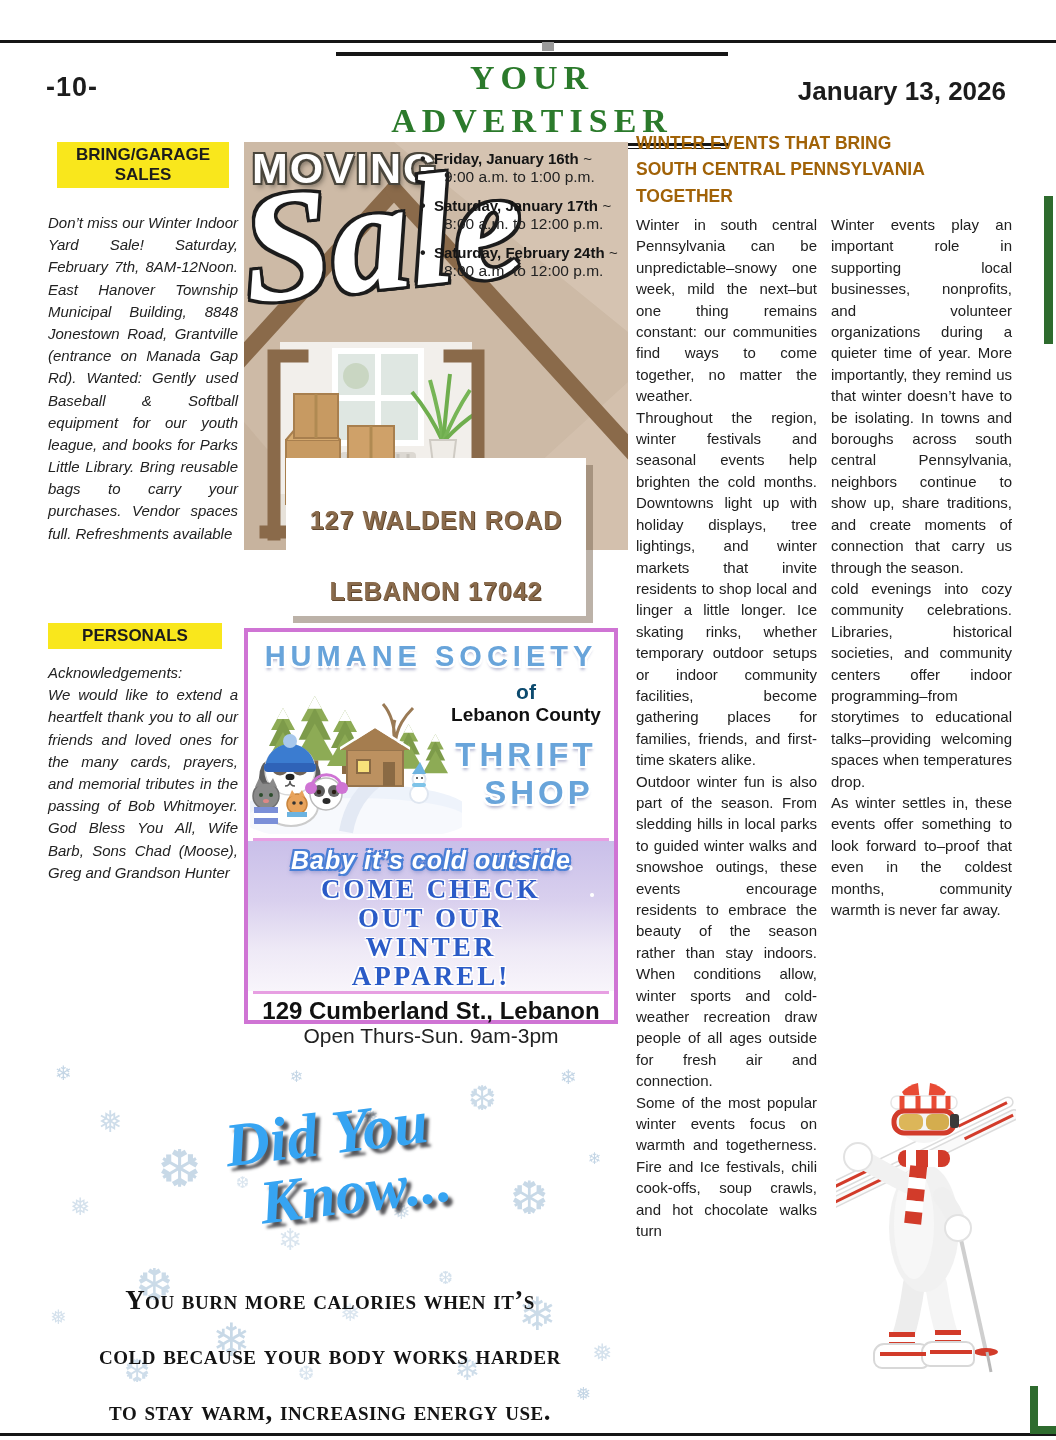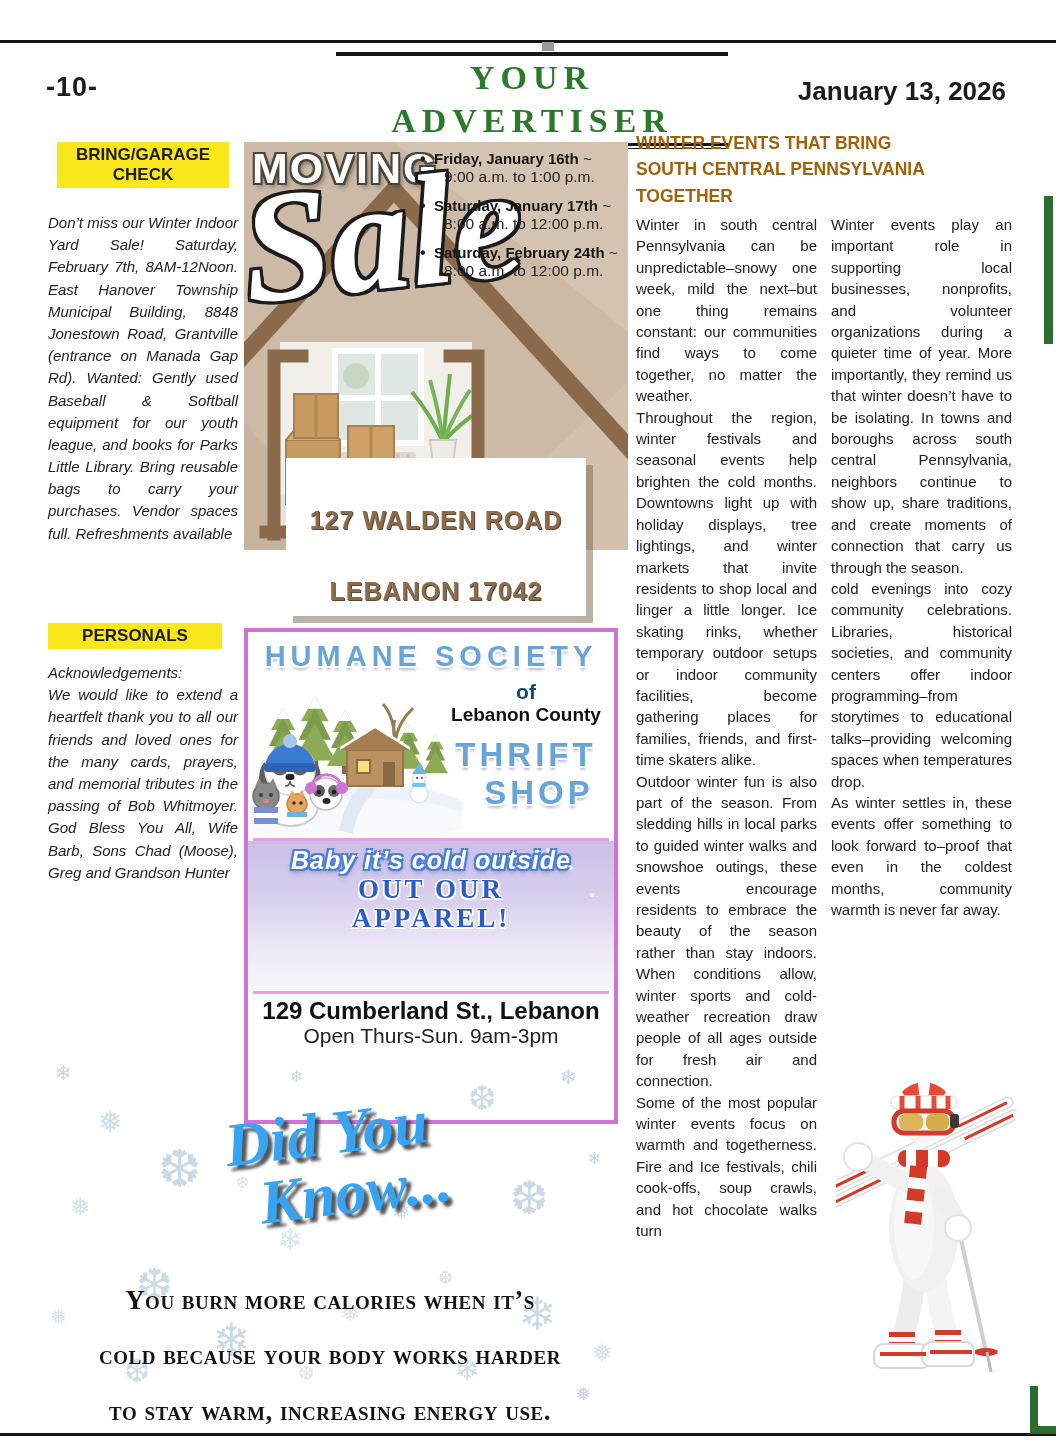--- a/index.html
+++ b/index.html
@@ -50,21 +50,21 @@
   .mv-dates li::before{content:"•";position:absolute;left:-14px;top:0;font-weight:700;color:#1c1c1c;}
   .mv-day{font-weight:800;font-size:15px;color:#141414;}
   .mv-tilde{font-weight:400;font-size:15px;}
   .mv-time{font-size:15.5px;color:#222;margin-left:10px;}
   .mv-address{position:absolute;left:42px;top:316px;width:300px;background:#fff;text-align:center;
         padding:7px 0 9px;box-shadow:7px 7px 0 rgba(122,102,82,.5);}
   .mv-addr-line{font-size:25px;font-weight:800;color:#8a6b4c;letter-spacing:1px;line-height:1.28;
         text-shadow:1px 1px 0 #5f452c;margin-top:39px;}
 
   
-  .thrift-ad{left:244px;top:628px;width:374px;height:496px;border:4px solid #cf74d4;background:#fff;box-sizing:border-box;}
+  .thrift-ad{left:244px;top:628px;width:374px;height:396px;border:4px solid #cf74d4;background:#fff;box-sizing:border-box;}
   .ts-top{position:relative;height:206px;}
   .ts-title{margin:0;padding-top:8px;text-align:center;font-size:29px;font-weight:800;color:#68a4da;letter-spacing:5px;
         text-shadow:-2px -2px 0 #fff,2px -2px 0 #fff,-2px 2px 0 #fff,2px 2px 0 #fff,0 4px 3px rgba(90,95,150,.45);}
   .ts-scene{position:absolute;left:2px;top:50px;}
   .ts-right{position:absolute;right:8px;top:48px;width:160px;text-align:center;}
   .ts-of{font-size:21px;font-weight:800;color:#0c4a6e;}
   .ts-county{font-size:19px;font-weight:800;color:#111;}
   .ts-thrift{margin-top:10px;}
   .ts-thrift,.ts-shop{font-size:33px;font-weight:800;color:#68a4da;letter-spacing:4px;line-height:1.15;
         text-shadow:-2px -2px 0 #fff,2px -2px 0 #fff,-2px 2px 0 #fff,2px 2px 0 #fff,0 4px 3px rgba(90,95,150,.45);}
@@ -143,21 +143,21 @@
   <div class="abs masthead">
     <div class="rule-top"></div>
     <div class="title">YOUR ADVERTISER</div>
     <div class="rule-b1"></div>
     <div class="rule-b2"></div>
   </div>
   <div class="abs date">January 13, 2026</div>
 
   <div class="abs yg-head">
     <div>BRING/GARAGE</div>
-    <div>CHECK</div>
+    <div>SALES</div>
   </div>
   <div class="abs body-text yg-body">Don’t miss our Winter Indoor Yard Sale! Saturday, February 7th, 8AM-12Noon. East Hanover Township Municipal Building, 8848 Jonestown Road, Grantville (entrance on Manada Gap Rd). Wanted: Gently used Baseball &amp; Softball equipment for our youth league, and books for Parks Little Library. Bring reusable bags to carry your purchases. Vendor spaces full. Refreshments available</div>
 
   <div class="abs pers-head">PERSONALS</div>
   <div class="abs body-text pers-body">
     <p>Acknowledgements:</p>
     <p>We would like to extend a heartfelt thank you to all our friends and loved ones for the many cards, prayers, and memorial tributes in the passing of Bob Whitmoyer. God Bless You All, Wife Barb, Sons Chad (Moose), Greg and Grandson Hunter</p>
   </div>
 
   <div class="abs moving-ad">
@@ -347,21 +347,23 @@
       <div class="ts-right">
         <div class="ts-of">of</div>
         <div class="ts-county">Lebanon County</div>
         <div class="ts-thrift">THRIFT</div>
         <div class="ts-shop">SHOP</div>
       </div>
     </div>
     <div class="ts-div"></div>
     <div class="ts-mid">
       <div class="ts-tag">Baby it’s cold outside</div>
+      <div class="ts-promo">COME CHECK</div>
       <div class="ts-promo">OUT OUR</div>
+      <div class="ts-promo">WINTER</div>
       <div class="ts-promo">APPAREL!</div>
     </div>
     <div class="ts-div"></div>
     <div class="ts-bot">
       <div class="ts-addr">129 Cumberland St., Lebanon</div>
       <div class="ts-hours">Open Thurs-Sun. 9am-3pm</div>
     </div>
   </div>
 
   <div class="abs dyk">

